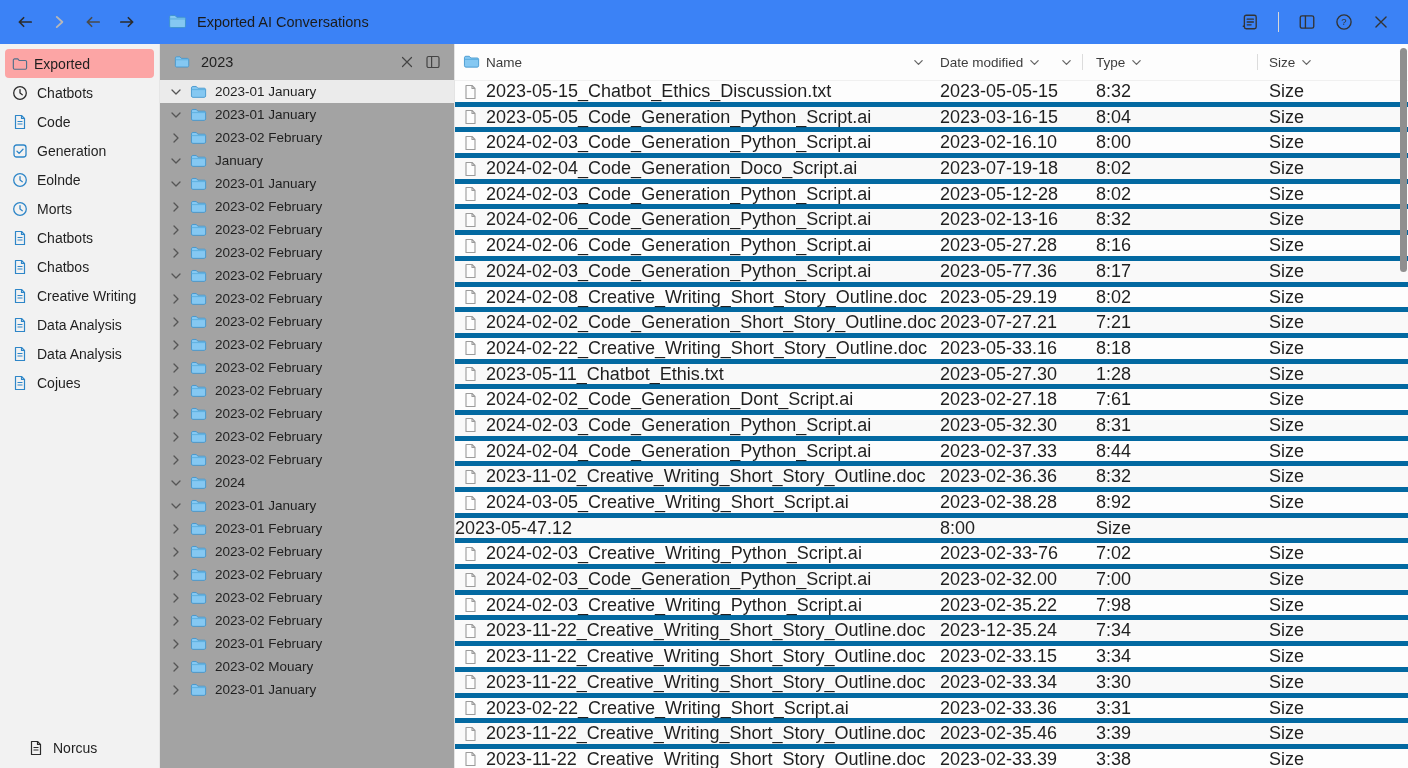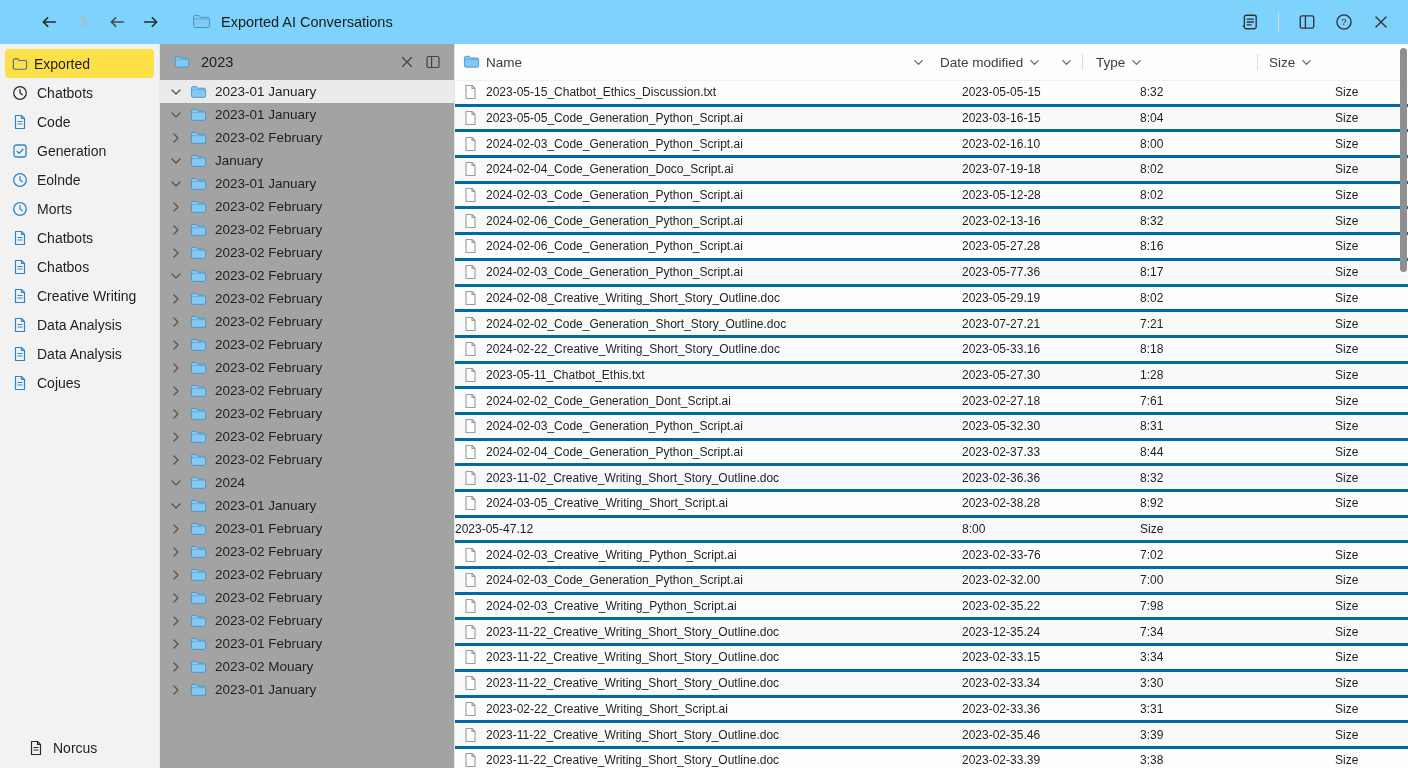--- a/index.html
+++ b/index.html
@@ -1,40 +1,40 @@
 <!DOCTYPE html>
 <html><head>
 <meta charset="utf-8">
 <style>
   html,body{margin:0;padding:0;width:1408px;height:768px;overflow:hidden;
     font-family:"Liberation Sans",sans-serif;background:#fff;color:#1f1f1f;}
   .app{width:1408px;height:768px;display:flex;flex-direction:column;}
 
   
-  .titlebar{height:44px;flex:0 0 44px;display:flex;background:#7dd3fc;padding-left:24px;}
+  .titlebar{height:44px;flex:0 0 44px;display:flex;background:#3b82f6;}
   .nav{display:flex;align-items:center;gap:16px;padding:0 16px;width:160px;box-sizing:border-box;}
   .icon{display:inline-flex;align-items:center;justify-content:center;}
   .icon svg{display:block;}
   .nav .icon svg{width:18px;height:18px;}
   .c-dark{color:#2b2b2b;} .c-mid{color:#4a4a4a;} .c-faded{color:#b8b8b8;}
   .c-blue{color:#2e86c8;} .c-slate{color:#51708a;}
   .title-group{display:flex;align-items:center;gap:10px;font-size:14.5px;color:#1b1b1b;padding-left:8px;}
   .actions{margin-left:auto;display:flex;align-items:center;gap:19px;padding-right:18px;color:#333;}
   .actions svg{width:18px;height:18px;}
   .vsep{width:1px;height:20px;background:#d8d8d8;}
 
   
   .main{flex:1;display:flex;min-height:0;}
 
   
   .sidebar{width:160px;flex:0 0 160px;background:#f2f2f2;position:relative;
     padding-top:5px;box-sizing:border-box;border-right:1px solid #e6e6e6;}
   .sb-item{height:29px;display:flex;align-items:center;gap:9px;margin:0 5px;
     padding:0 7px;border-radius:4px;font-size:14px;white-space:nowrap;overflow:hidden;}
-  .sb-item.selected{background:#fde047;gap:6px;}
+  .sb-item.selected{background:#fca5a5;gap:6px;}
   .sb-item svg{width:16px;height:16px;}
   .sidebar-footer{position:absolute;left:0;right:0;bottom:6px;padding-left:16px;}
 
   
   .tree-panel{width:295px;flex:0 0 295px;background:#a3a3a3;border-right:1px solid #e4e4e4;
     box-sizing:border-box;display:flex;flex-direction:column;min-height:0;}
   .tree-header{height:36px;flex:0 0 36px;display:flex;align-items:center;gap:10px;
     padding:0 13px;font-size:14.5px;}
   .tree-header .grow{flex:1;}
   .tree-header svg{width:16px;height:16px;}
@@ -47,21 +47,21 @@
   .tree-item .fold svg{width:17px;height:14px;}
 
   
   .file-panel{flex:1;background:#fdfdfd;display:flex;flex-direction:column;position:relative;min-height:0;}
   .list-header{height:36px;flex:0 0 36px;position:relative;font-size:13.5px;color:#3d3d3d;}
   .list-header .hcell{position:absolute;top:0;height:36px;display:flex;align-items:center;gap:6px;}
   .list-header svg.chev{width:11px;height:11px;color:#666;}
   .hdiv{position:absolute;top:10px;width:1px;height:16px;background:#dcdcdc;}
   .rows{flex:1;overflow:hidden;border-top:1px solid #f0f0f0;}
   .file-row{display:grid;grid-template-columns:485px 156px 173px 1fr;height:25.7px;
-    align-items:center;border-bottom:3px solid #0369a1;font-size:12px;box-sizing:border-box;gap:22px;}
+    align-items:center;border-bottom:5px solid #0369a1;font-size:18px;box-sizing:border-box;}
   .file-row:nth-child(even){background:#f9f9f9;}
   .cell-name{display:flex;align-items:center;gap:8px;padding-left:8px;white-space:nowrap;overflow:hidden;}
   .cell-name svg{width:15px;height:16px;flex:0 0 15px;}
   .cell-date,.cell-time,.cell-size{white-space:nowrap;}
   .scrollbar{position:absolute;top:0;right:1px;width:8px;height:100%;}
   .scroll-thumb{position:absolute;top:4px;right:0;width:7px;height:224px;background:#8f8f8f;border-radius:4px;}
 </style>
 </head>
 <body>
 

